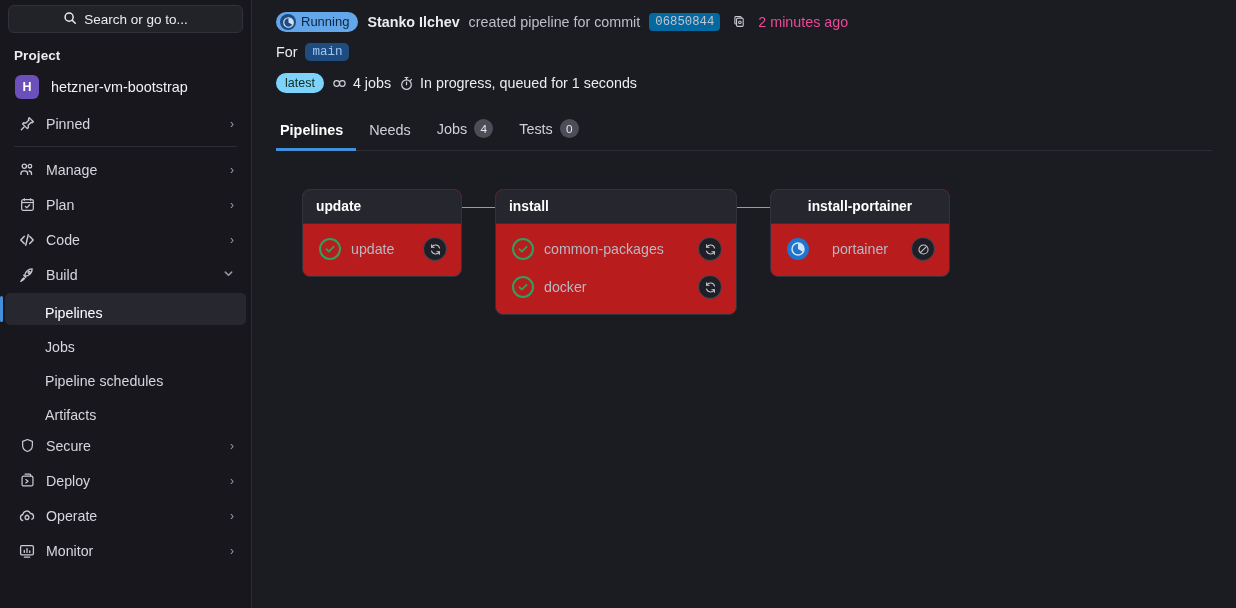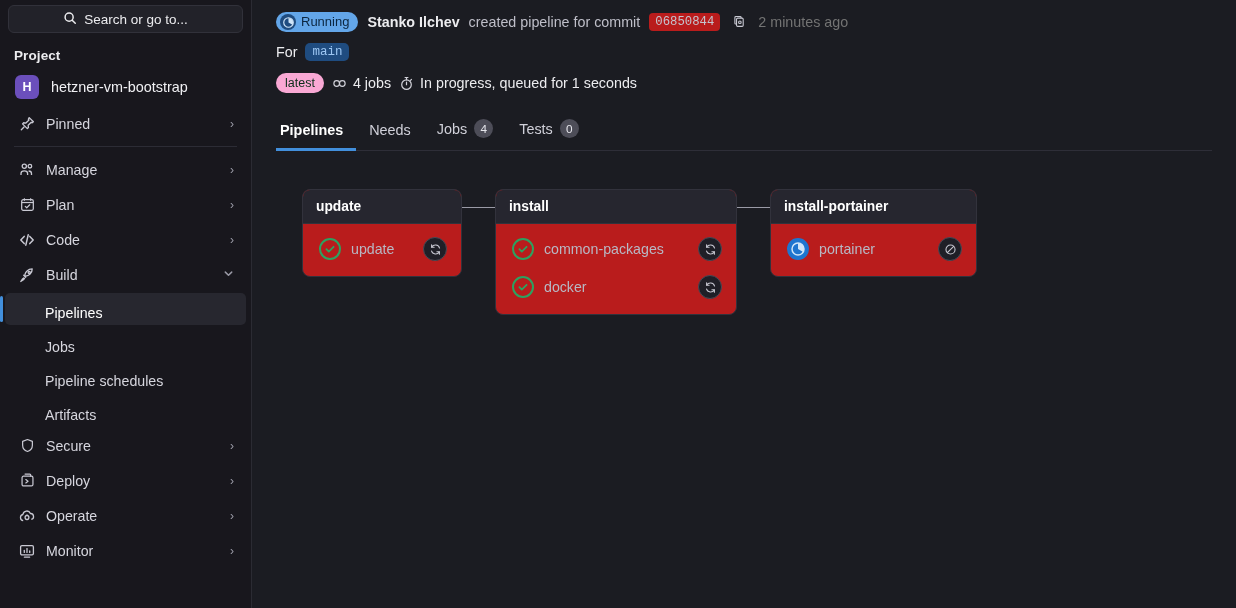--- a/index.html
+++ b/index.html
@@ -184,40 +184,40 @@
     flex: 0 0 16px;
     border-radius: 50%;
     background: #1f4c80;
     display: flex; align-items: center; justify-content: center;
   }
 
   .author { color: #ececef; font-weight: 700; }
   .plain { color: #bfbfc9; }
 
   .commit-sha {
-    background: #b91c1c;
+    background: #0369a1;
     border-radius: 4px;
     padding: 2px 6px;
     font-family: "Liberation Mono", monospace;
     font-size: 12.3px;
     color: #c4c4ce;
     cursor: pointer;
   }
 
   .icon-btn {
     width: 20px; height: 20px;
     display: inline-flex;
     align-items: center; justify-content: center;
     color: #c9c9d3;
     cursor: pointer;
     border-radius: 4px;
     flex: 0 0 auto;
   }
 
-  .time-ago { color: #737373; font-size: 14.3px; }
+  .time-ago { color: #ec4899; font-size: 14.3px; }
 
   .for-line {
     display: flex;
     align-items: center;
     gap: 8px;
     padding-top: 11px;
     font-size: 14.3px;
     color: #ececef;
   }
   .ref-badge {
@@ -232,21 +232,21 @@
 
   .meta-line {
     display: flex;
     align-items: center;
     gap: 8px;
     padding-top: 12px;
     font-size: 14.3px;
     color: #ececef;
   }
   .latest-badge {
-    background: #f9a8d4;
+    background: #7dd3fc;
     color: #0c2d1a;
     border-radius: 999px;
     padding: 2px 9px;
     font-size: 12.5px;
     font-weight: 500;
     line-height: 16px;
   }
   .meta-chunk {
     display: inline-flex;
     align-items: center;
@@ -309,21 +309,21 @@
   }
 
   .stage-card {
     background: #b91c1c;
     border: 1px solid #32323c;
     border-radius: 8px;
     width: 160px;
     overflow: hidden;
   }
   .stage-card.wide { width: 242px; }
-  .stage-card.mid  { width: 207px; }
+  .stage-card.mid  { width: 180px; text-align: center; }
 
   .stage-head {
     background: #26262f;
     padding: 9px 13px;
     font-size: 13.8px;
     font-weight: 700;
     color: #ffffff;
     border-bottom: 1px solid #32323c;
   }
   .stage-body { padding: 6px 0 8px 0; }

